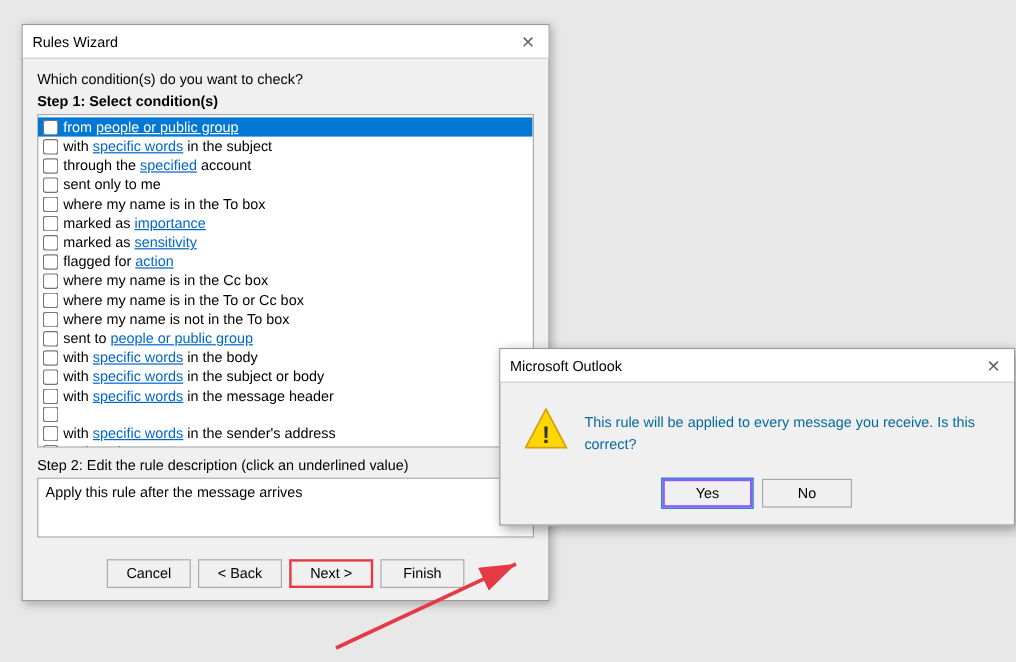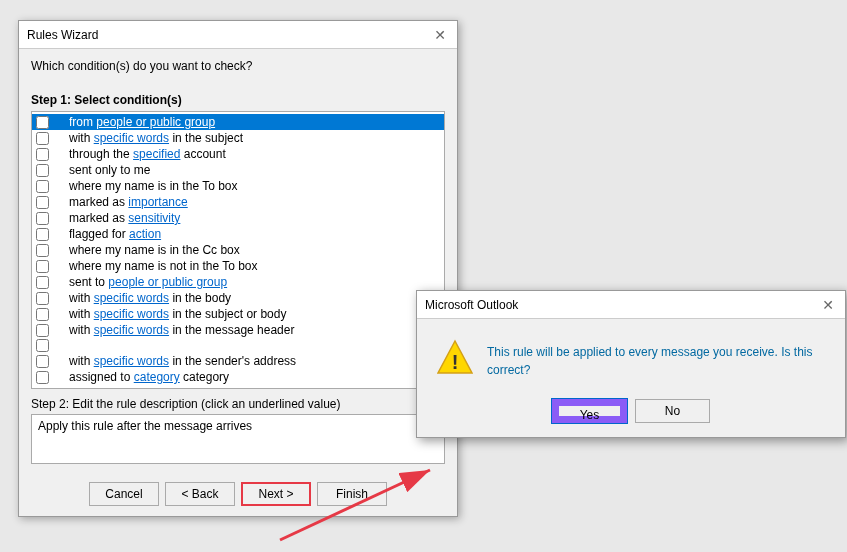--- a/index.html
+++ b/index.html
@@ -53,21 +53,21 @@
       justify-content: center;
       line-height: 1;
     }
 
     .dialog-body {
       padding: 10px 12px;
     }
 
     .section-title {
       font-size: 12px;
-      margin-bottom: 20px;
+      margin-bottom: 4px;
       color: #000;
     }
 
     .section-subtitle {
       font-size: 12px;
       font-weight: bold;
       margin-bottom: 4px;
       color: #000;
     }
 
@@ -97,21 +97,20 @@
       background: #c0c0c0;
       border: 1px solid #999;
     }
 
     .condition-item {
       display: flex;
       align-items: center;
       padding: 1px 4px;
       cursor: pointer;
       white-space: nowrap;
-      gap: 16px;
     }
 
     .condition-item.selected {
       background: #0078d4;
       color: #fff;
     }
 
     .condition-item.selected a {
       color: #fff !important;
     }
@@ -227,21 +226,21 @@
       height: 24px;
       padding: 2px 16px;
       font-size: 12px;
       border: 1px solid #aaa;
       background: #f0f0f0;
       cursor: pointer;
       font-family: inherit;
     }
 
     .outlook-btn.primary {
-      border: 7px solid #8b5cf6;
+      border: 2px solid #8b5cf6;
       background: #f0f0f0;
       box-shadow: 0 0 0 1px #0066cc;
     }
 
     
     .arrow-svg {
       position: absolute;
       top: 460px;
       left: 270px;
       pointer-events: none;
@@ -300,20 +299,24 @@
         <div class="condition-item">
           <input type="checkbox" style="">
           <span>flagged for <a class="link">action</a></span>
         </div>
 
         <div class="condition-item">
           <input type="checkbox" style="">
           <span>where my name is in the Cc box</span>
         </div>
 
+        <div class="condition-item">
+          <input type="checkbox" style="">
+          <span>where my name is in the To or Cc box</span>
+        </div>
 
         <div class="condition-item">
           <input type="checkbox" style="">
           <span>where my name is not in the To box</span>
         </div>
 
         <div class="condition-item">
           <input type="checkbox" style="">
           <span>sent to <a class="link">people or public group</a></span>
         </div>

